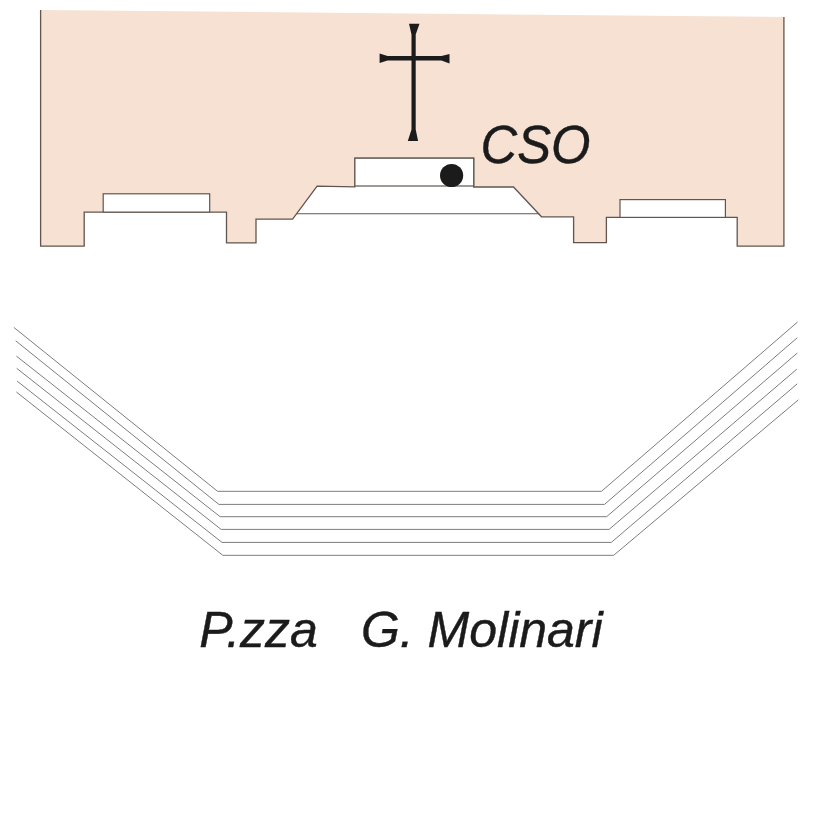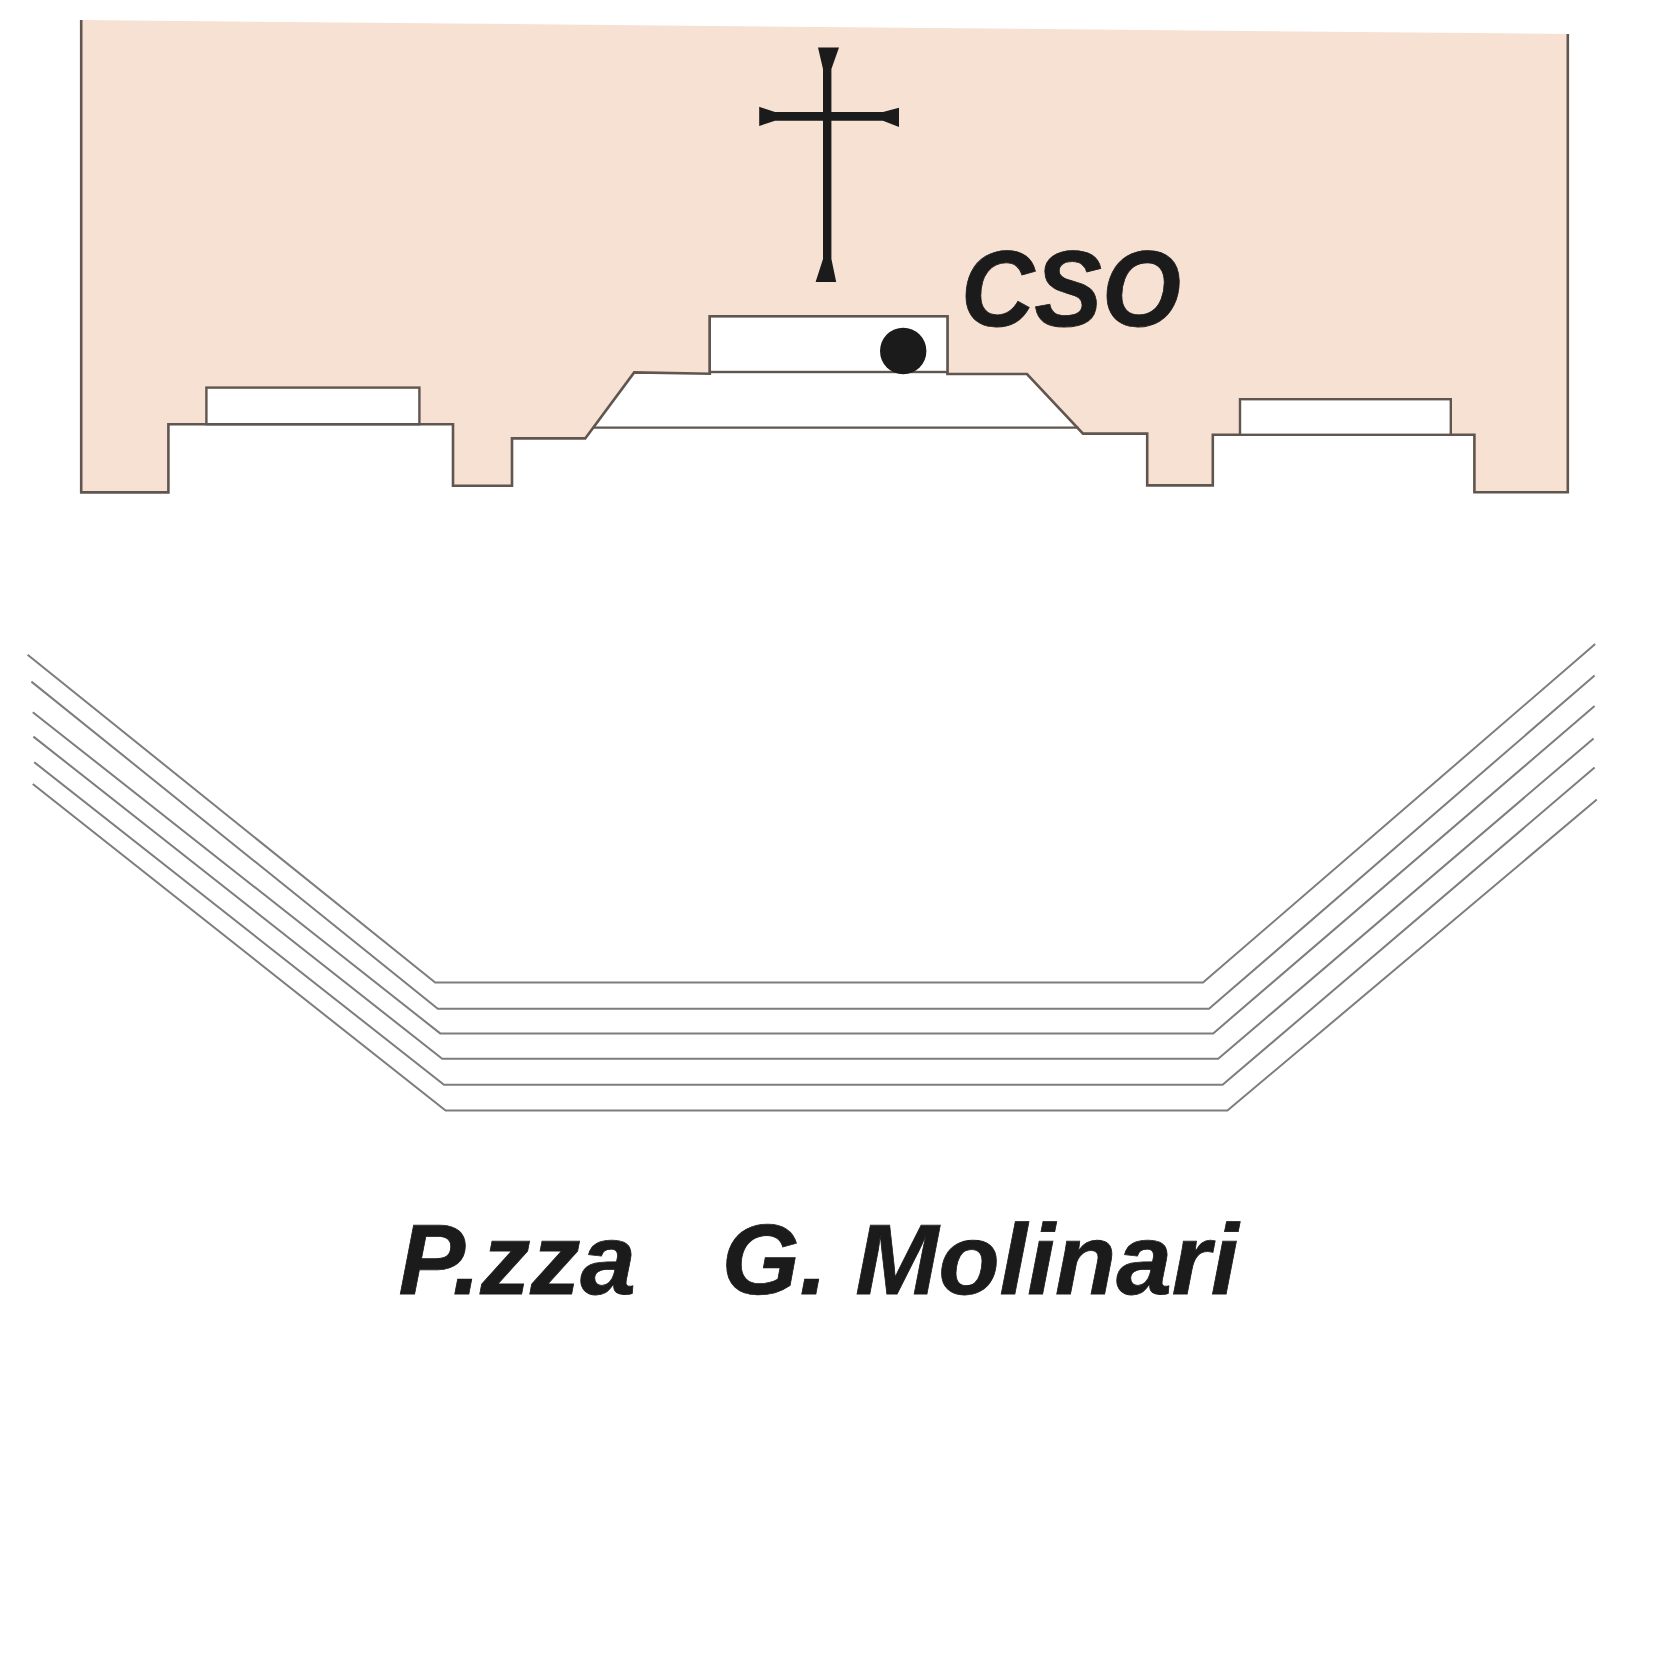--- a/index.html
+++ b/index.html
@@ -1,16 +1,16 @@
 <!DOCTYPE html>
 <html><head>
 <meta charset="utf-8">
 <style>
   html,body{margin:0;padding:0;background:#ffffff;}
-  #page{position:relative;width:827px;height:827px;background:#ffffff;overflow:hidden;font-weight:bold;}
+  #page{position:relative;width:827px;height:827px;background:#ffffff;overflow:hidden;}
   svg{display:block;}
   text{font-family:"Liberation Sans", sans-serif;font-style:italic;fill:#1b1b1b;stroke:#1b1b1b;stroke-width:0.4;}
 </style>
 </head>
 <body>
 <div id="page">
 <svg width="827" height="827" viewBox="0 0 827 827" xmlns="http://www.w3.org/2000/svg">
 
   <path d="M 40.6,10
            L 40.6,246.2

